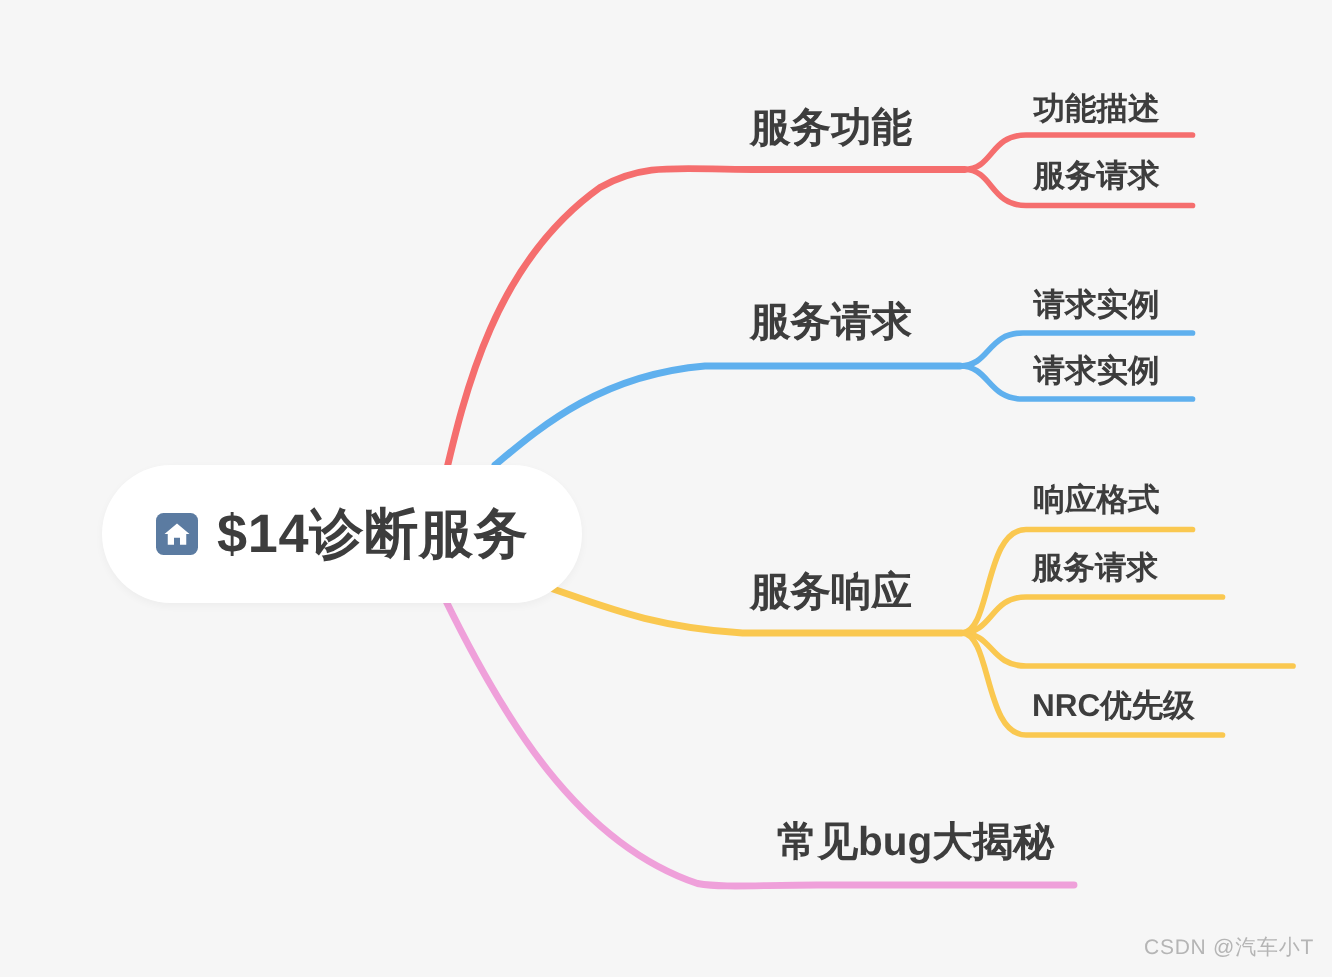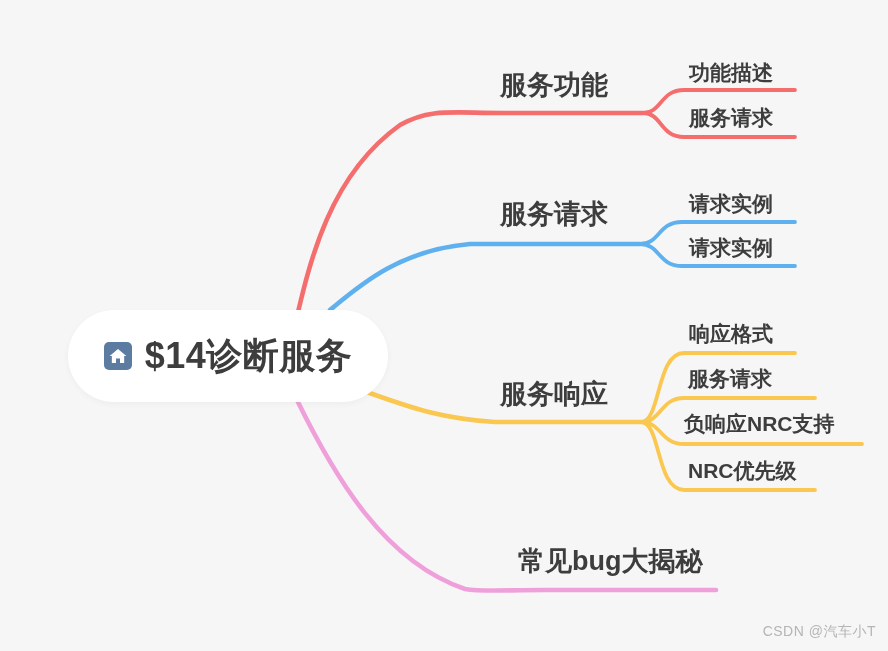--- a/index.html
+++ b/index.html
@@ -96,20 +96,19 @@
   <div class="child-label" style="left:689px;top:61px">功能描述</div>
   <div class="child-label" style="left:689px;top:106px">服务请求</div>
 
   <div class="main-label" style="left:500px;top:200px">服务请求</div>
   <div class="child-label" style="left:689px;top:192px">请求实例</div>
   <div class="child-label" style="left:689px;top:236px">请求实例</div>
 
   <div class="main-label" style="left:500px;top:380px">服务响应</div>
   <div class="child-label" style="left:689px;top:322px">响应格式</div>
   <div class="child-label" style="left:688px;top:367px">服务请求</div>
-  <div class="child-label" style="left:684px;top:412px">负响应NRC支持</div>
   <div class="child-label" style="left:688px;top:459px">NRC优先级</div>
 
   <div class="main-label" style="left:518px;top:547px">常见bug大揭秘</div>
 
   <div class="watermark">CSDN @汽车小T</div>
 
 </div>
 
 </body></html>

